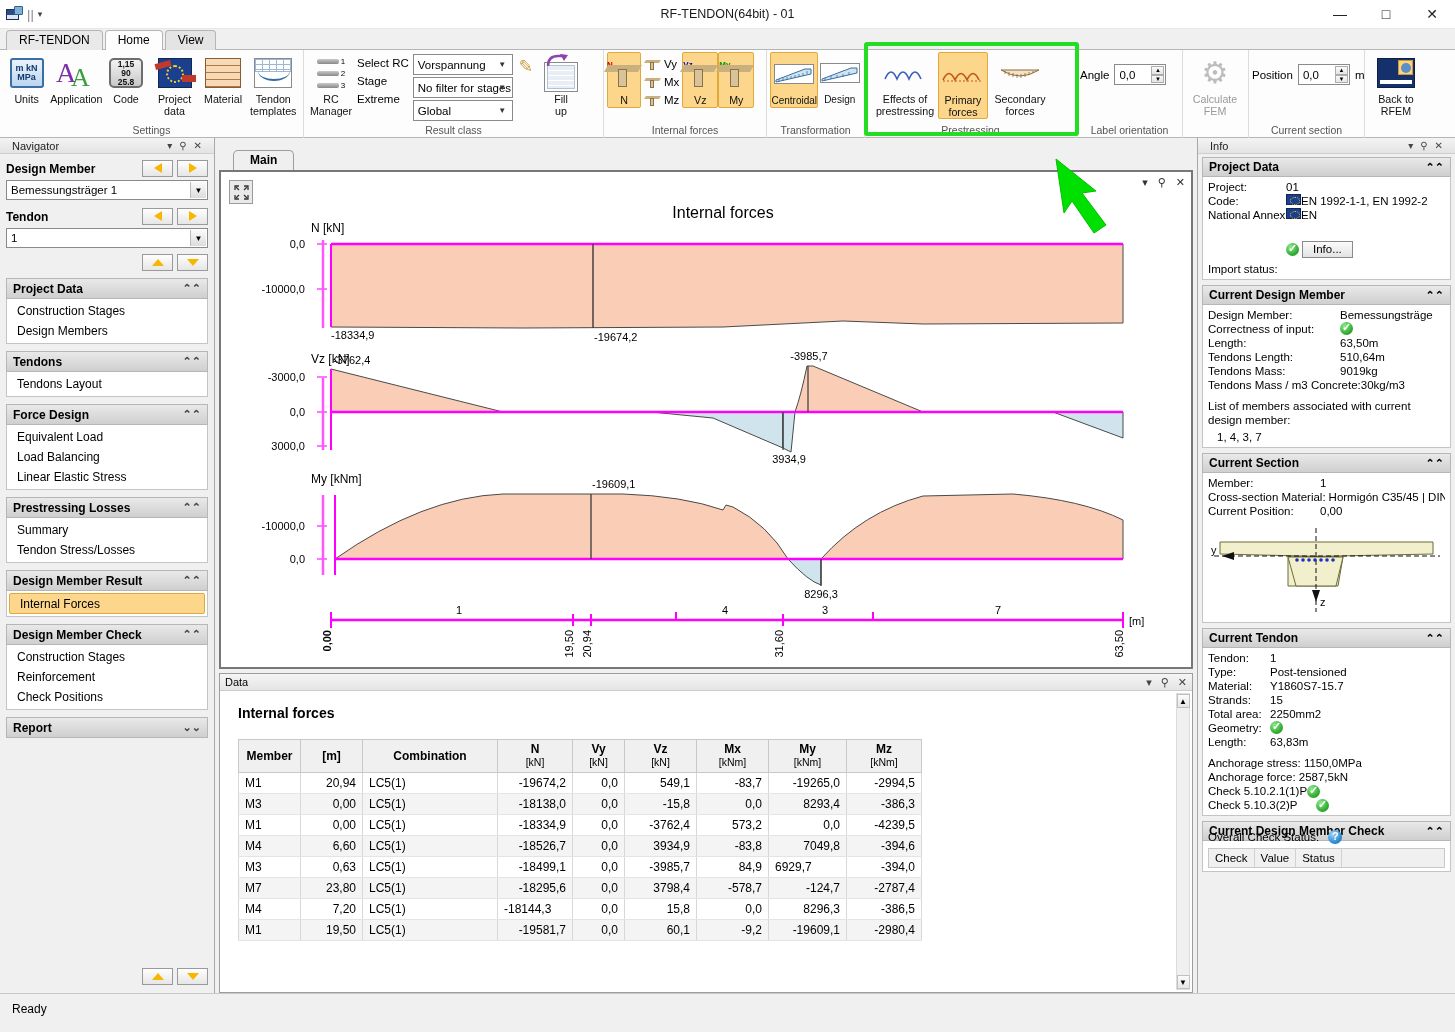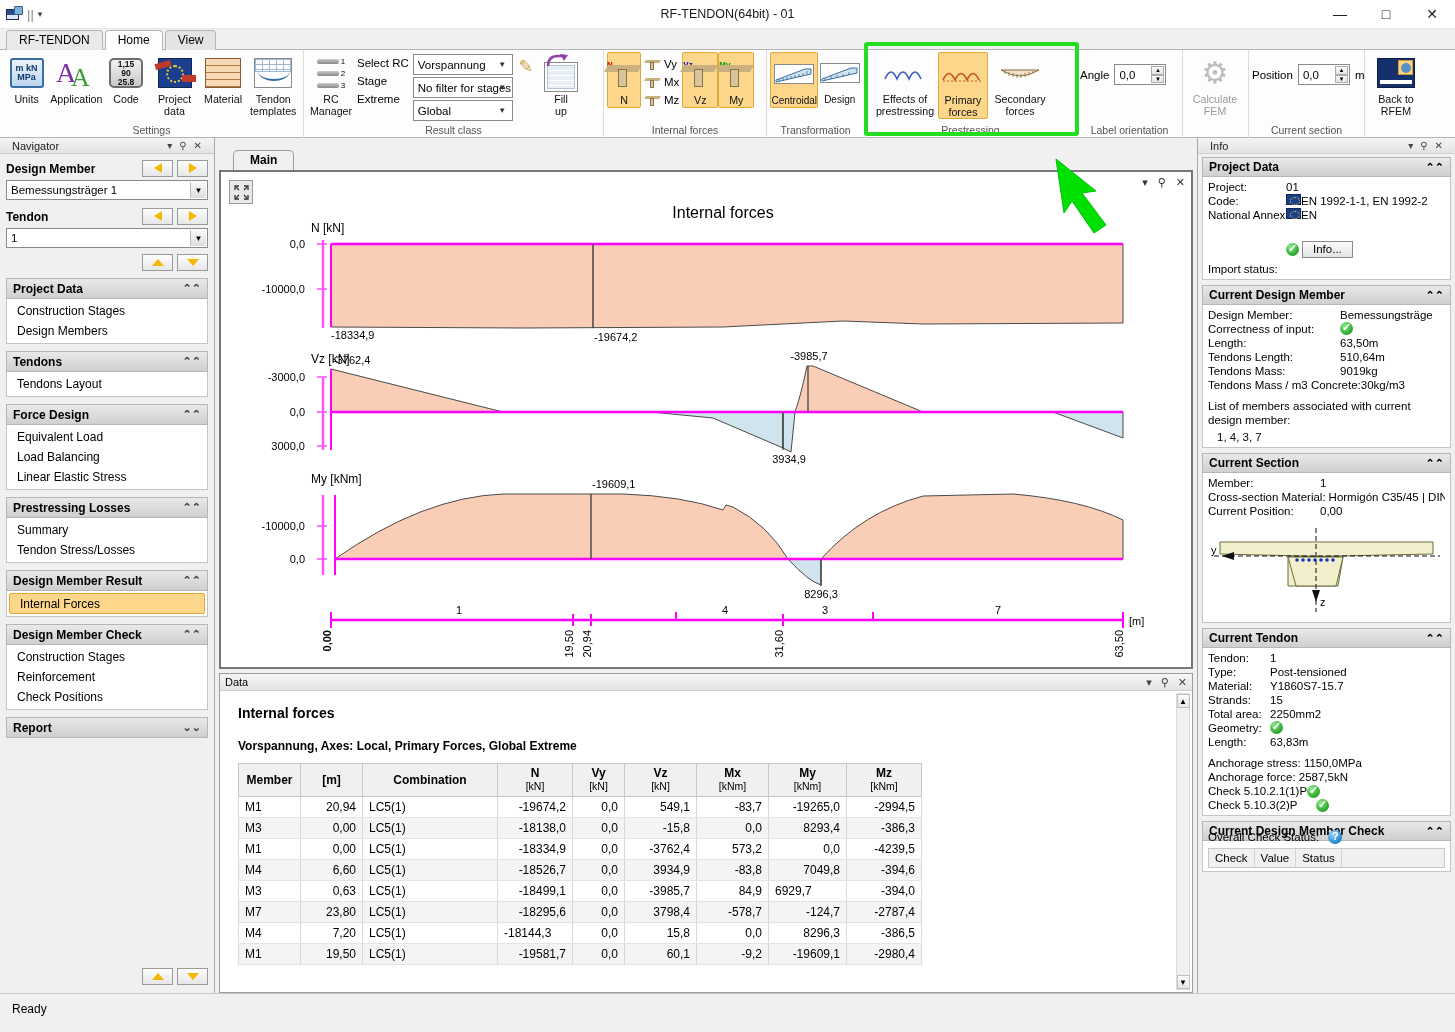--- a/index.html
+++ b/index.html
@@ -759,21 +759,20 @@
       <div class="data-head">
         <span>Data</span>
         <span style="margin-left:auto;display:flex;gap:9px;color:#444;">
           <span>▾</span>
           <span>⚲</span>
           <span>✕</span>
         </span>
       </div>
       <div class="data-body">
         <div class="data-title">Internal forces</div>
-        <div class="data-sub">Vorspannung, Axes: Local, Primary Forces, Global Extreme</div>
         <table class="dt">
           <thead>
             <tr>
               <th style="width:62px;"><span>Member</span></th>
               <th style="width:62px;"><span>[m]</span></th>
               <th style="width:135px;"><span>Combination</span></th>
               <th style="width:75px;"><span>N</span><br><span style="font-weight:normal;font-size:10.5px">[kN]</span></th>
               <th style="width:52px;"><span>Vy</span><br><span style="font-weight:normal;font-size:10.5px">[kN]</span></th>
               <th style="width:72px;"><span>Vz</span><br><span style="font-weight:normal;font-size:10.5px">[kN]</span></th>
               <th style="width:72px;"><span>Mx</span><br><span style="font-weight:normal;font-size:10.5px">[kNm]</span></th>

